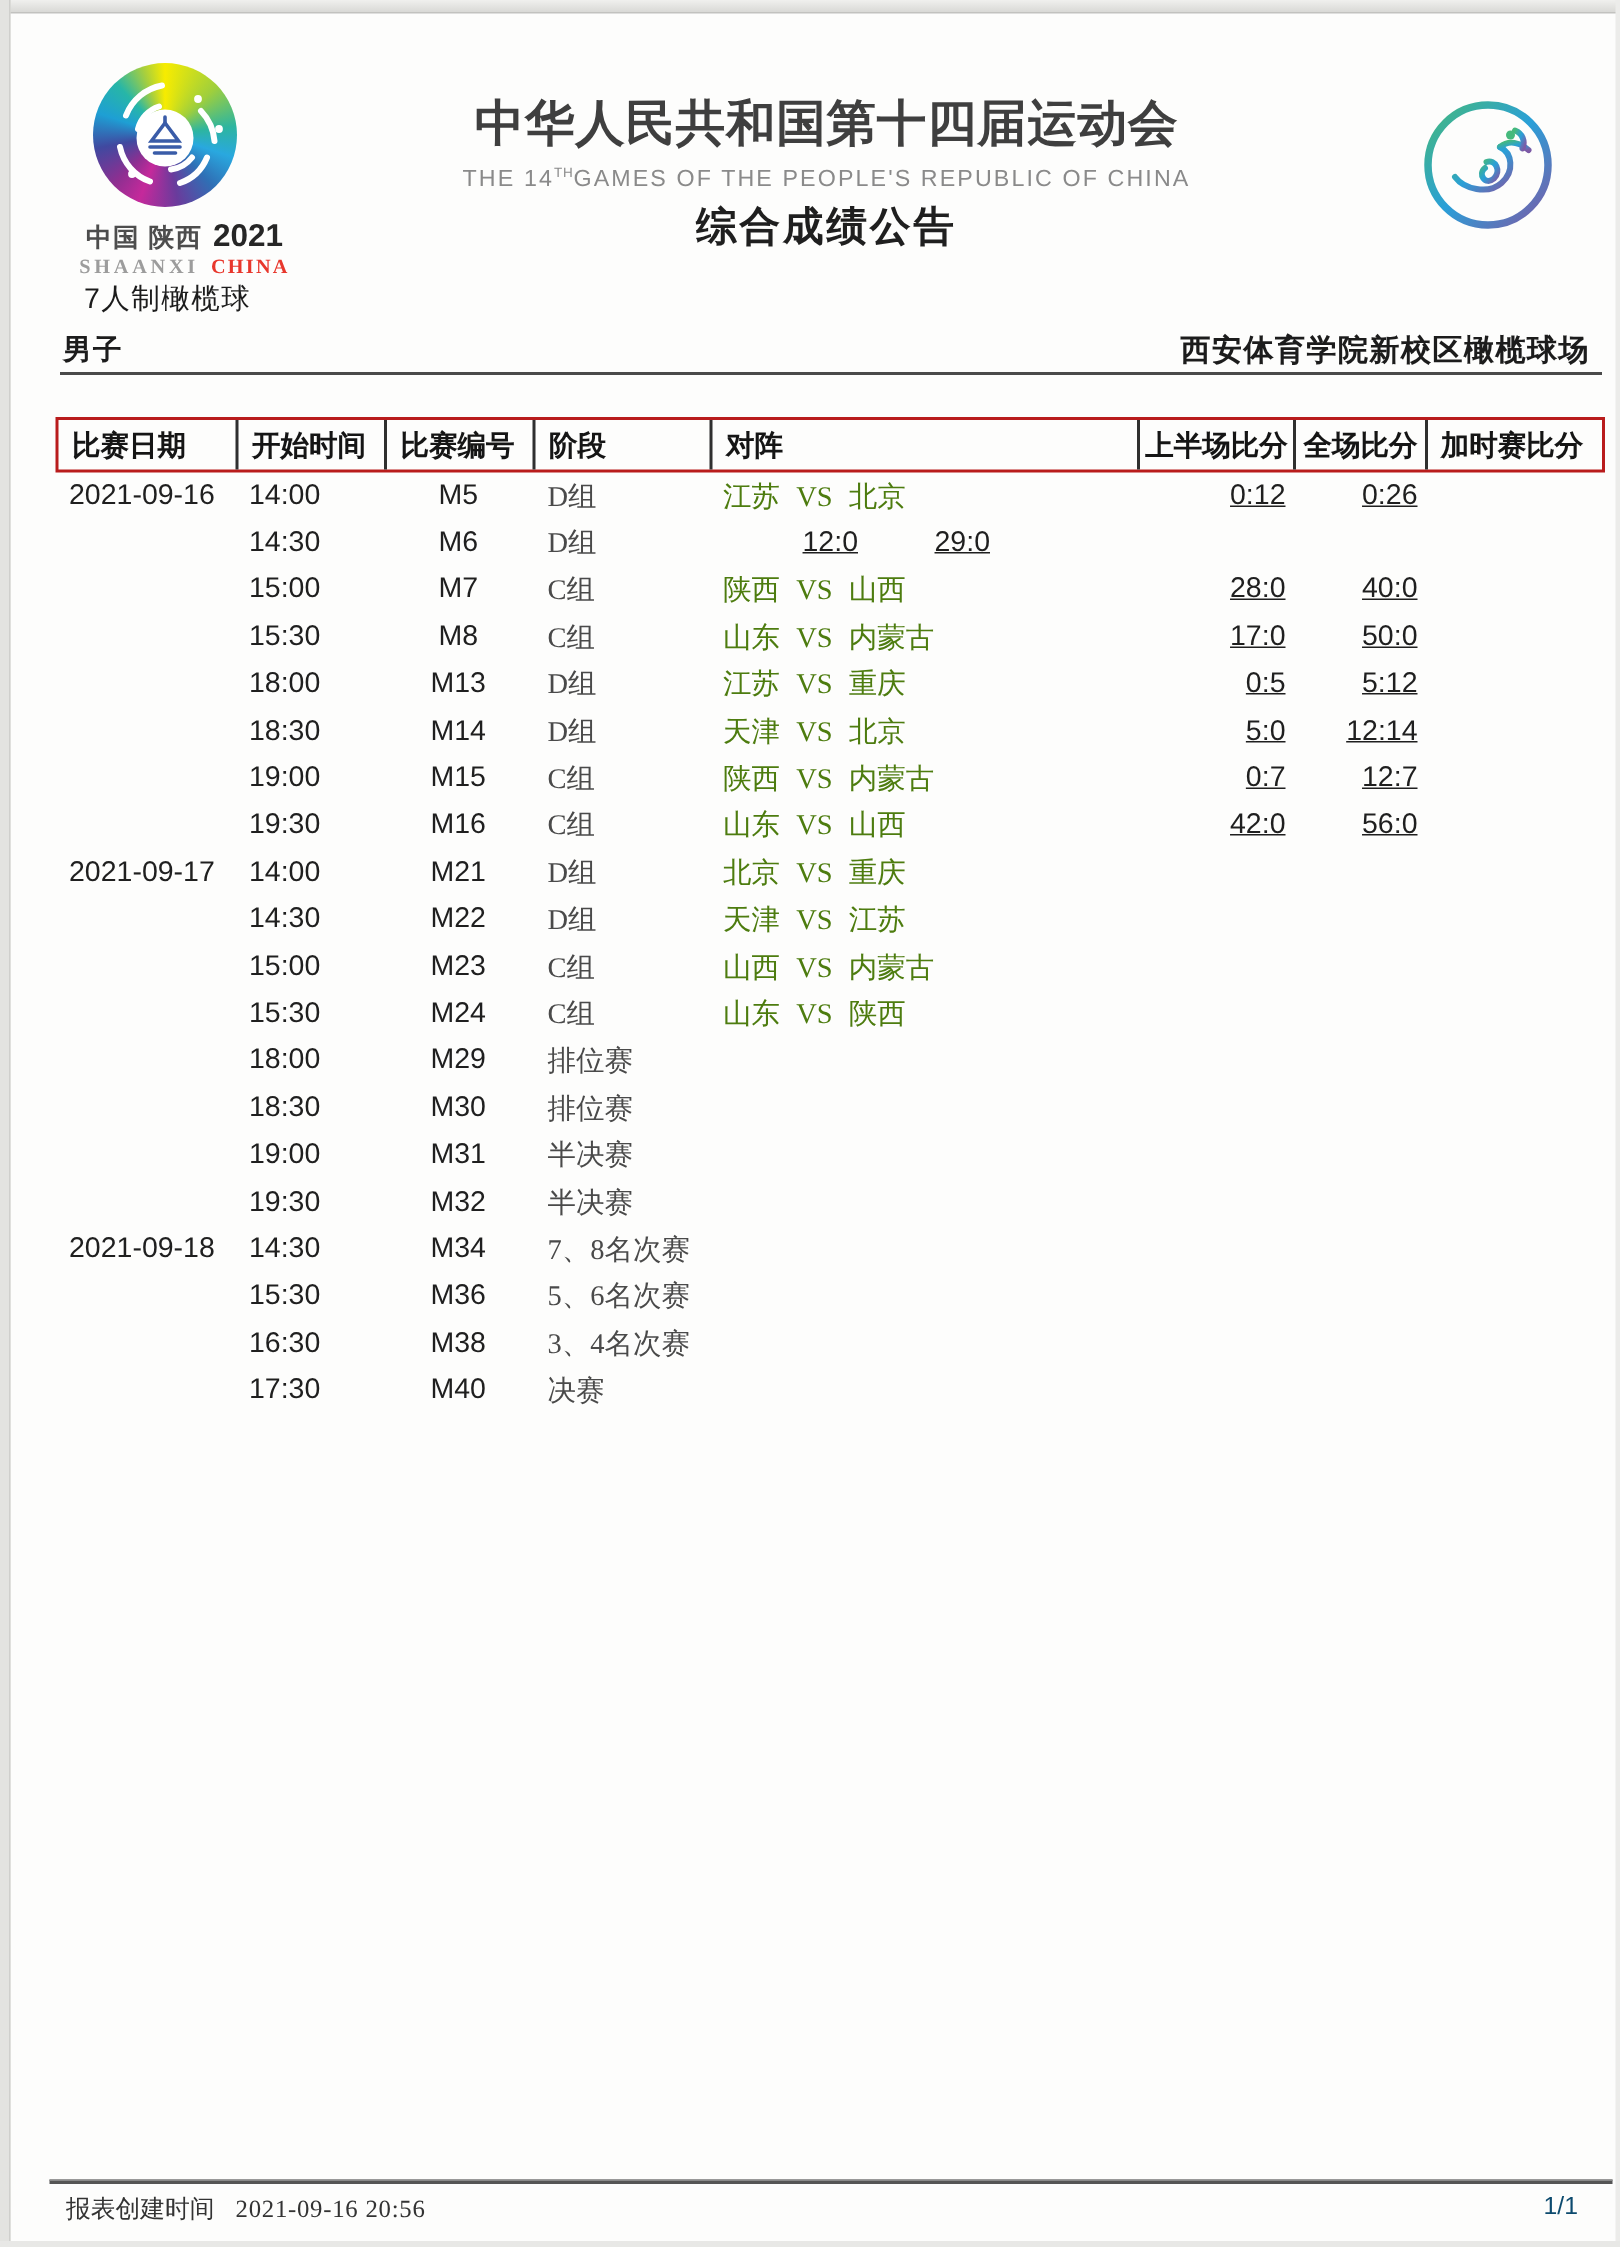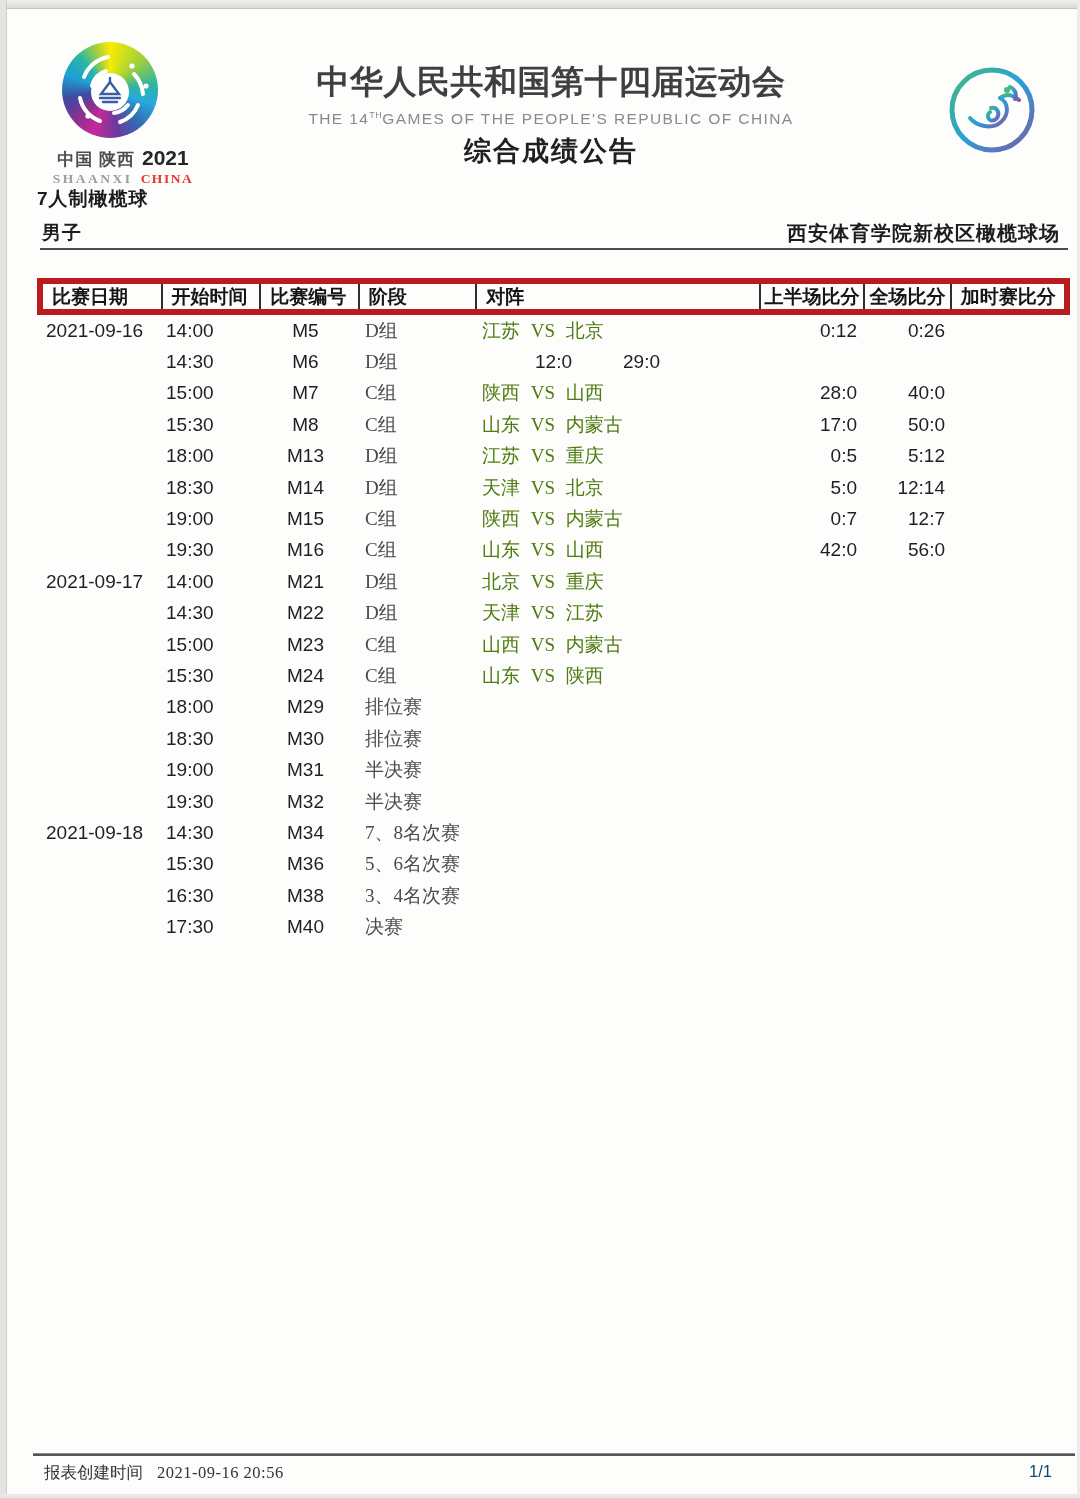--- a/index.html
+++ b/index.html
@@ -30,28 +30,28 @@
 
   .title-block{position:absolute;left:0;top:60px;width:1080px;text-align:center;transform:translateX(11px);}
   .title-cn{font-size:33px;font-weight:bold;color:#3f3f3f;letter-spacing:0.5px;font-family:"Liberation Sans",sans-serif;}
   .title-en{margin-top:5px;font-size:15.5px;color:#8a8a8a;letter-spacing:1.4px;}
   .title-en sup{font-size:9px;letter-spacing:0.5px;}
   .bulletin{position:absolute;left:0;top:133px;width:1080px;text-align:center;transform:translateX(11px);
     font-size:27px;font-weight:bold;color:#1f1f1f;letter-spacing:2px;}
 
   .sport-icon{position:absolute;left:944px;top:62px;width:96px;height:96px;}
 
-  .sport-name{position:absolute;left:37px;top:186px;font-size:19px;font-weight:bold;color:#1c1c1c;letter-spacing:1px;}
+  .sport-name{position:absolute;left:56px;top:186px;font-size:19px;font-weight:normal;color:#1c1c1c;letter-spacing:1px;}
   .gender{position:absolute;left:42px;top:220px;font-size:19px;font-weight:bold;color:#1c1c1c;letter-spacing:1px;}
   .venue{position:absolute;right:20px;top:220px;font-size:20px;font-weight:bold;color:#1c1c1c;letter-spacing:1px;}
   .head-rule{position:absolute;left:40px;top:248px;width:1028px;height:2px;background:#4a4a4a;}
 
   
   .results-table{position:absolute;left:37px;top:278px;width:1033px;}
-  .t-head{display:flex;height:37px;border:6px solid #b91c1c;box-sizing:border-box;}
+  .t-head{display:flex;height:37px;border:2px solid #b91c1c;box-sizing:border-box;}
   .t-head .cell{box-sizing:border-box;border-right:2px solid #2f2f2f;display:flex;align-items:center;
     font-size:19px;font-weight:bold;color:#151515;padding:0 0 0 9px;white-space:nowrap;overflow:hidden;}
   .t-head .cell:last-child{border-right:none;}
   .t-head .cell.al-c{justify-content:center;padding:0 2px;}
   .t-body .row{display:flex;height:31.4px;}
   .t-body .cell{box-sizing:border-box;display:flex;align-items:center;white-space:nowrap;overflow:visible;}
 
   .c-date{width:120px;}
   .c-time{width:99px;}
   .c-no{width:99px;}
@@ -59,21 +59,21 @@
   .c-vs{width:285px;}
   .c-half{width:104px;}
   .c-full{width:88px;}
   .c-ot{width:112px;}
 
   .t-body .c-date{padding-left:9px;font-size:19px;color:#1f1f1f;}
   .t-body .c-time{padding-left:9px;font-size:19px;color:#1f1f1f;}
   .t-body .c-no{justify-content:center;font-size:19px;color:#1f1f1f;}
   .t-body .c-stage{padding-left:10px;font-family:"Liberation Serif",serif;font-size:19px;color:#4a4a4a;}
   .t-body .c-vs{padding-left:9px;font-family:"Liberation Serif",serif;font-size:19px;color:#4d7c0f;word-spacing:6px;}
-  .t-body .c-half,.t-body .c-full{justify-content:flex-end;padding-right:5px;font-size:19px;color:#1f1f1f;}
+  .t-body .c-half,.t-body .c-full{justify-content:flex-end;padding-right:5px;font-size:19px;color:#1f1f1f;text-decoration:underline;}
 
   
   .foot-rule{position:absolute;left:33px;top:1453px;width:1042px;height:3px;background:#555;border-top:1px solid #8a8a8a;box-sizing:border-box;}
   .foot-left{position:absolute;left:44px;top:1462px;font-family:"Liberation Serif",serif;font-size:16.5px;color:#333;}
   .foot-left .created{margin-left:14px;letter-spacing:0.5px;}
   .foot-page{position:absolute;right:28px;top:1462px;font-family:Liberation Sans, sans-serif;font-size:16.5px;color:#0c4a6e;}
 </style>
 </head>
 <body>
 

